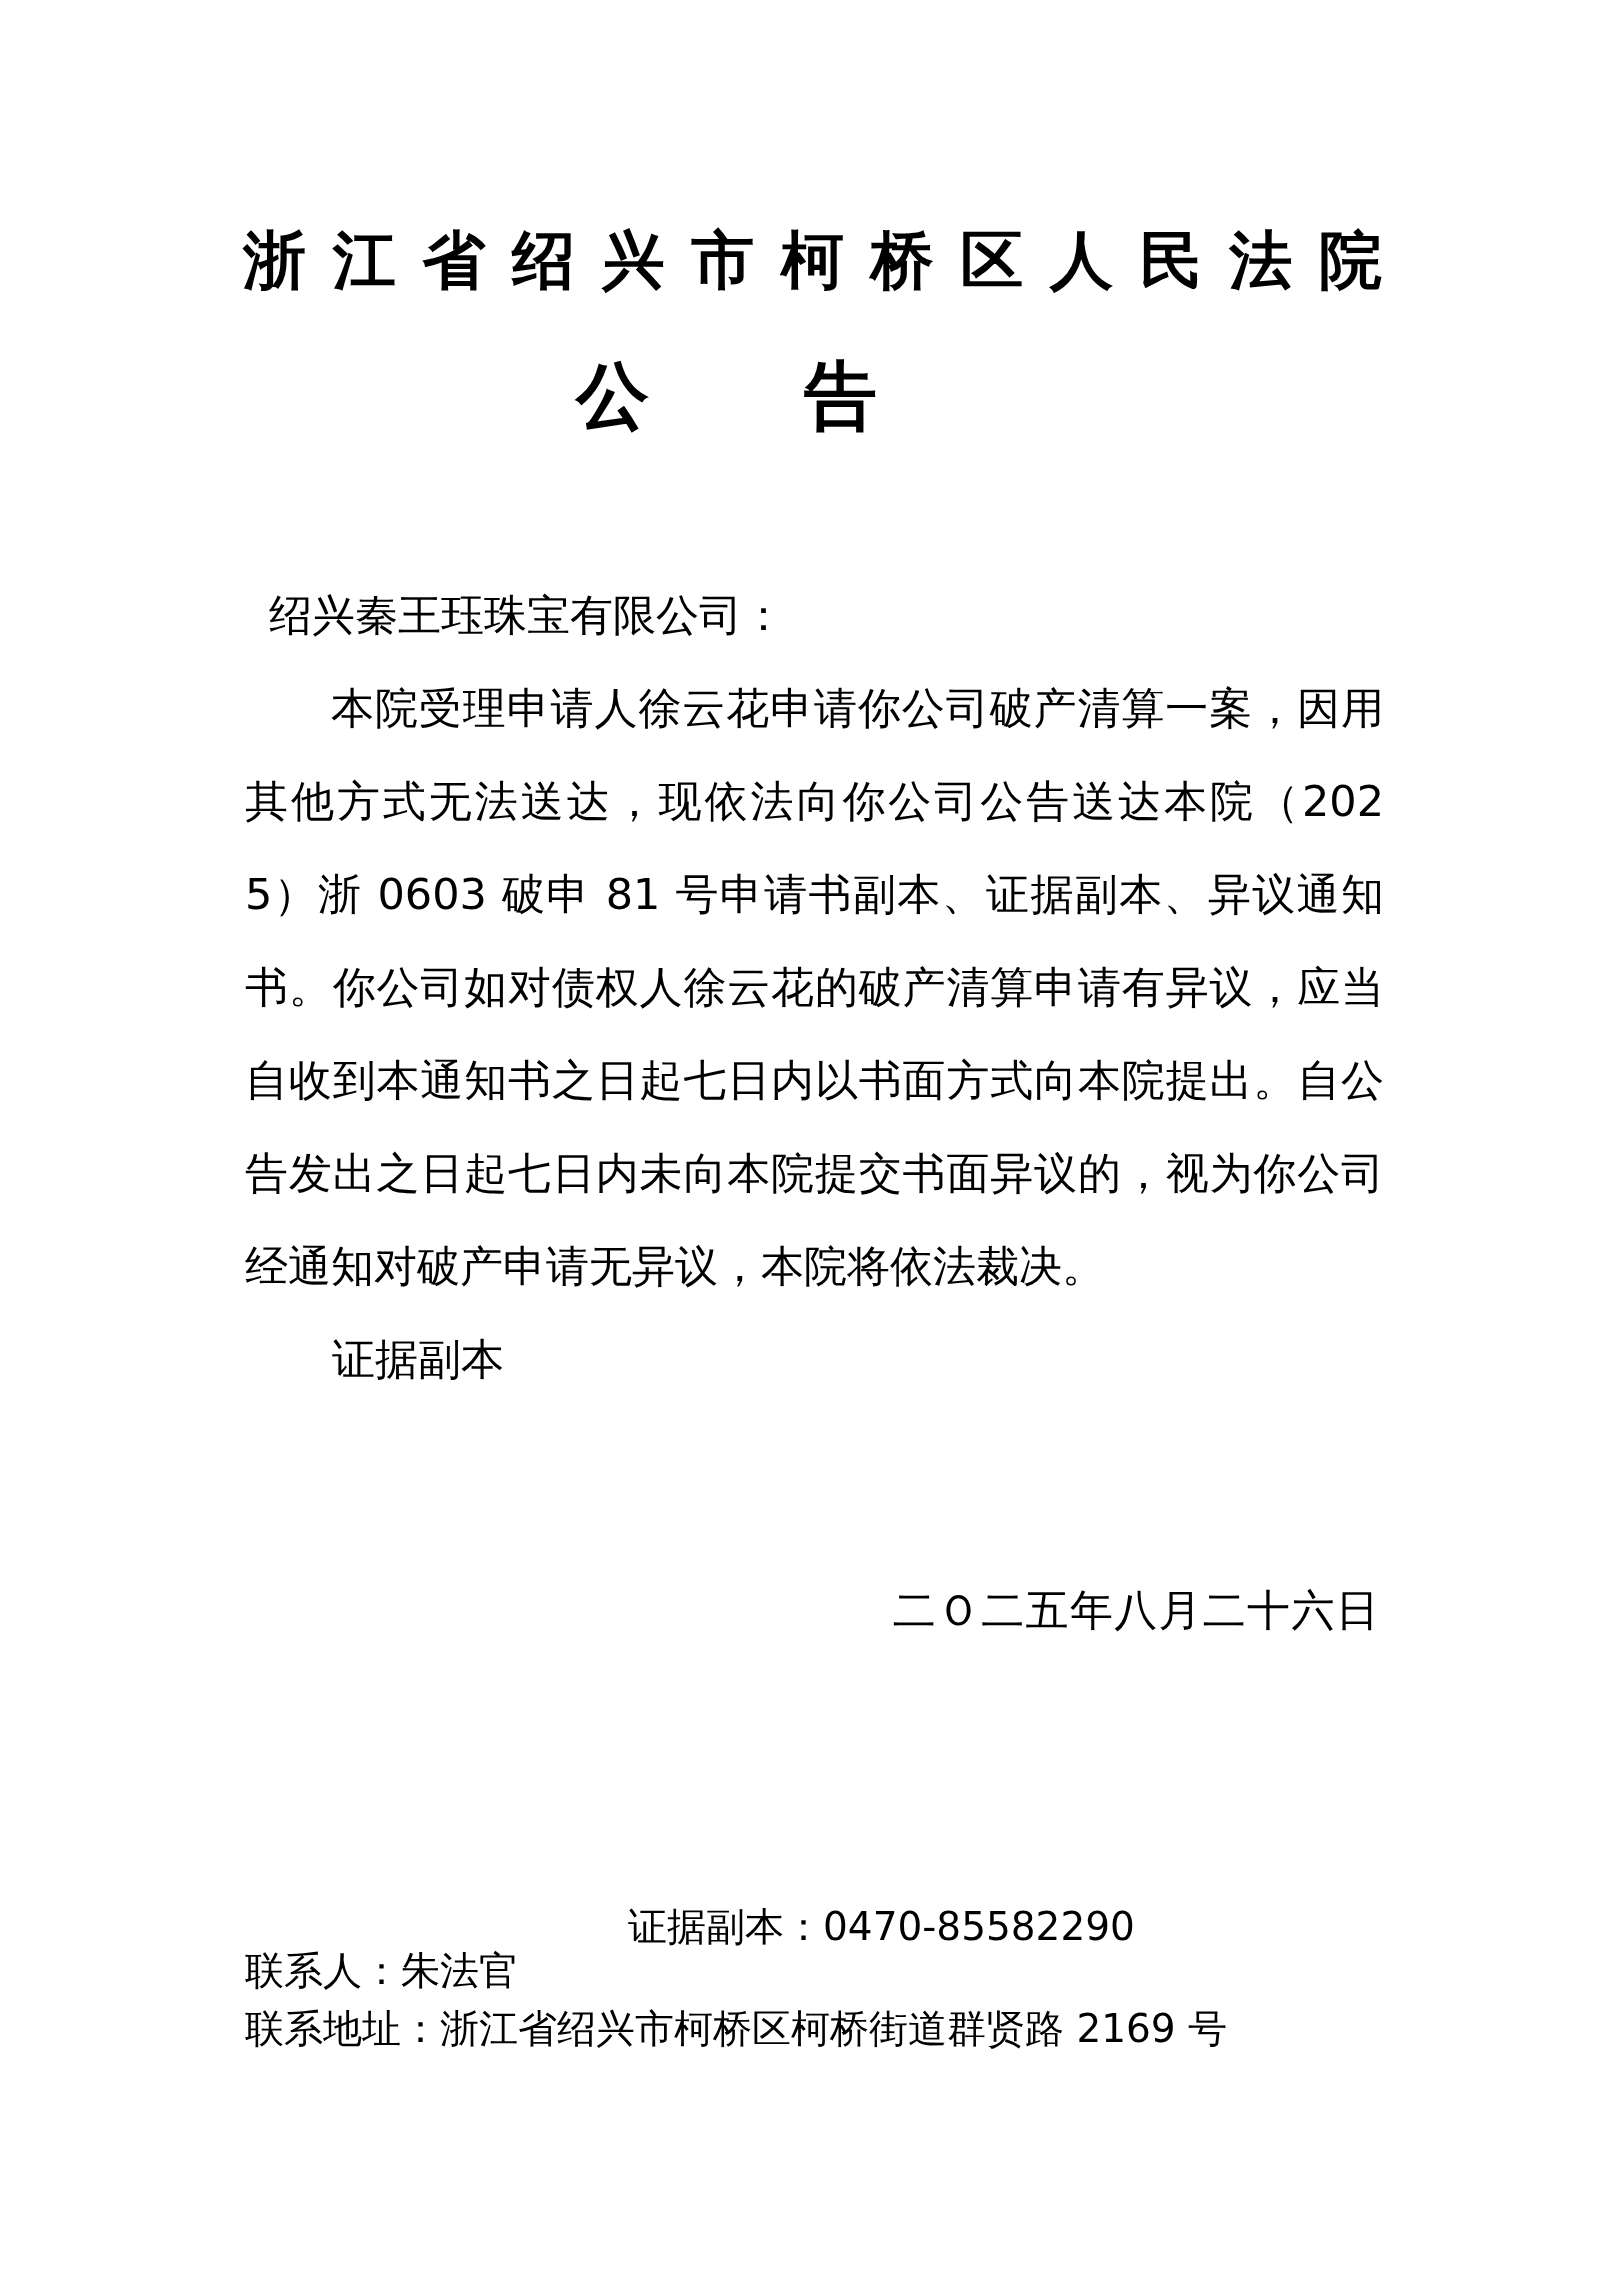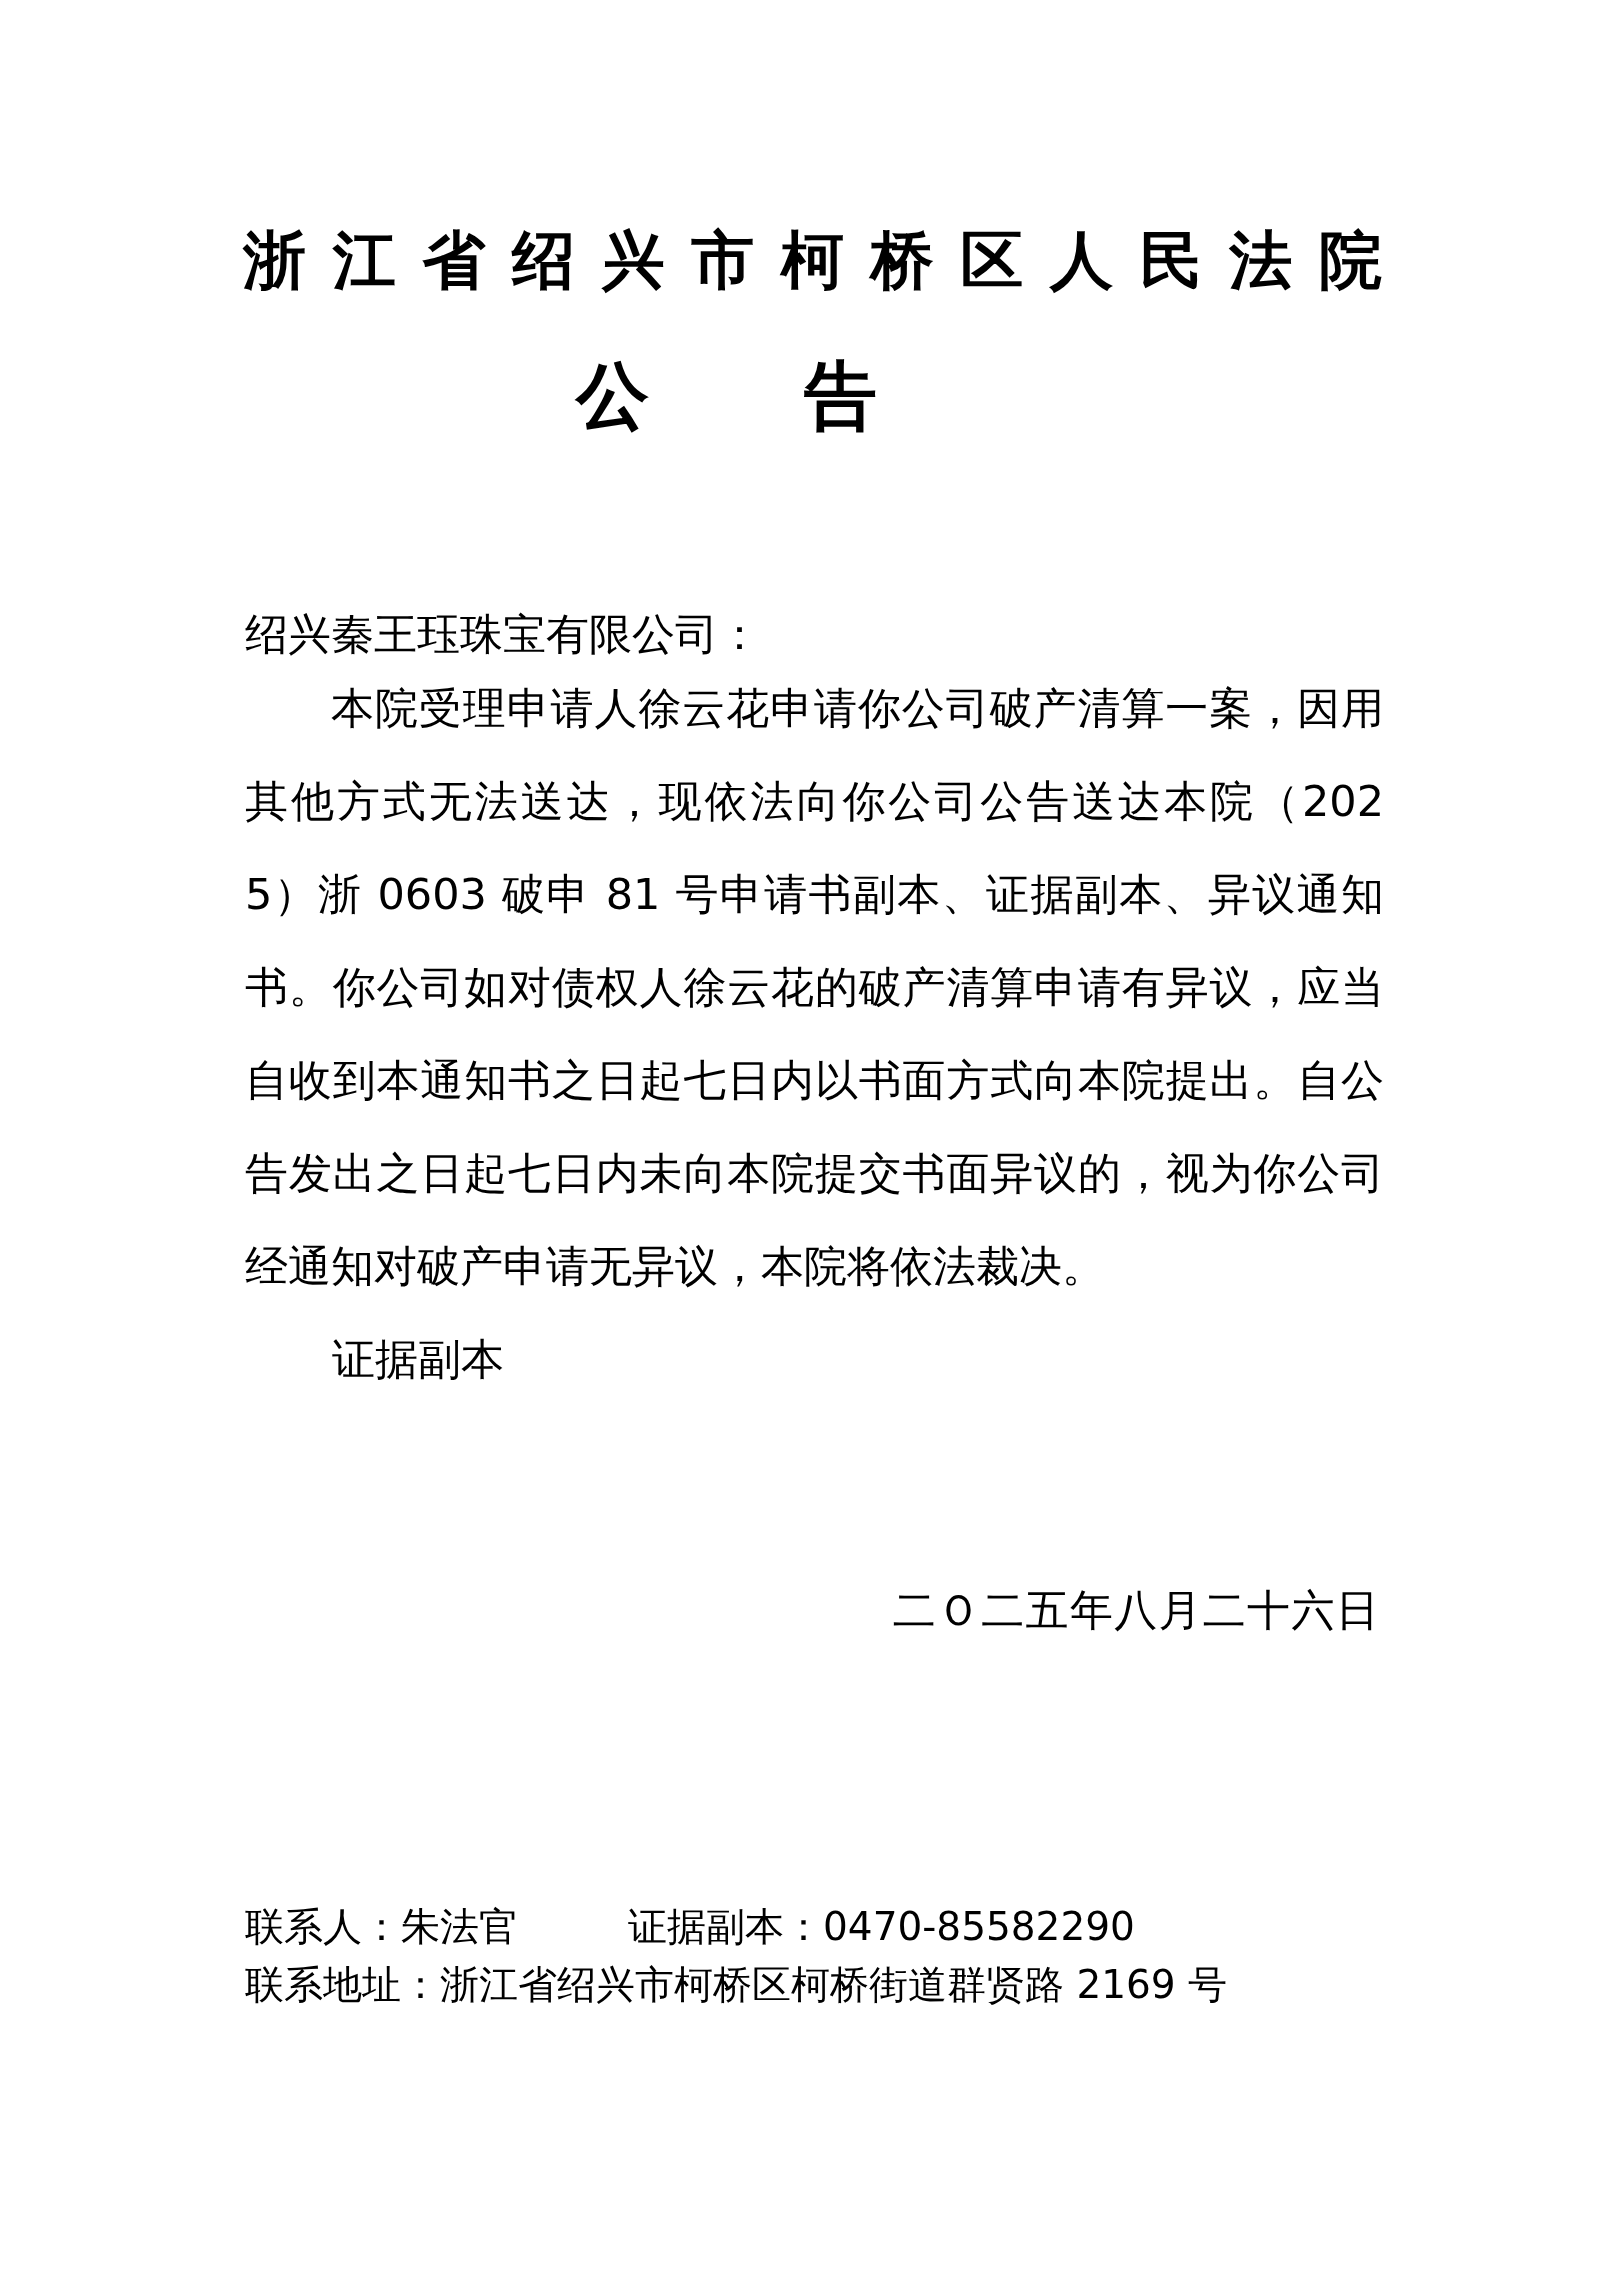--- a/index.html
+++ b/index.html
@@ -48,21 +48,22 @@
       line-height: 98px;
     }
     .body-text {
       position: absolute;
       left: 245px;
       width: 1139px;
       font-size: 43px;
       line-height: 93px;
     }
     .addressee {
-      top: 588px;
+      top: 569px;
+      margin-left: 24px;
     }
     .para {
       top: 662px;
       text-indent: 86px;
       text-align: justify;
       text-align-last: left;
       word-break: break-all;
     }
     .closing {
       position: absolute;
@@ -82,21 +83,21 @@
     }
     .contact {
       position: absolute;
       left: 245px;
       top: 1898px;
       font-size: 39px;
       line-height: 58px;
       width: 1178px;
     }
     .contact-row { display: flex; white-space: nowrap; }
-    .contact-person { width: 383px; }
+    .contact-person { width: 383px; margin-top: 44px; }
   </style>
 </head>
 <body>
 
 <div class="page">
 
   <div class="court-title">
     <span>浙</span>
     <span>江</span>
     <span>省</span>

